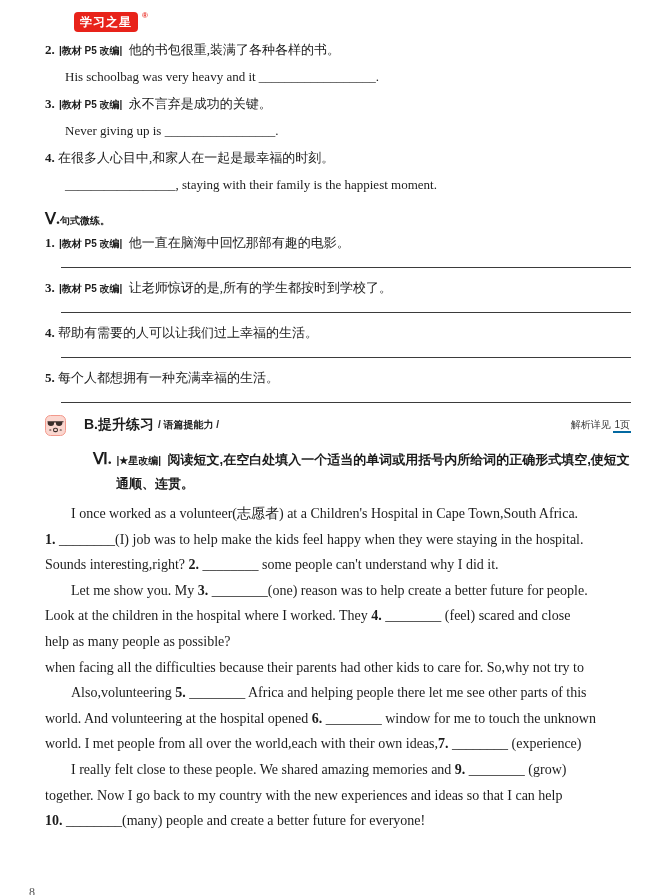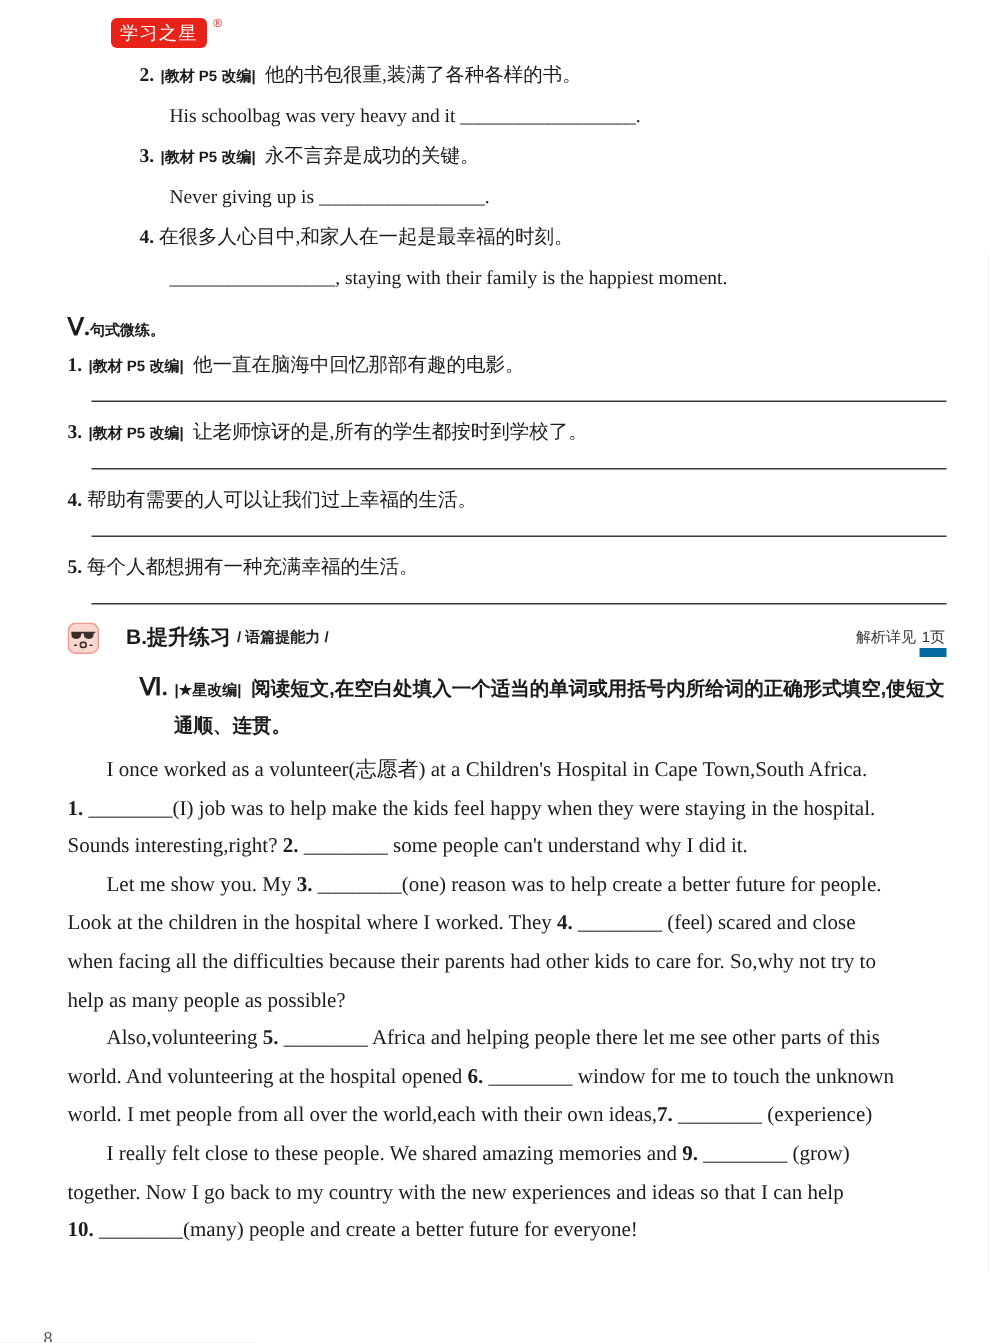--- a/index.html
+++ b/index.html
@@ -5,50 +5,50 @@
   * { margin:0; padding:0; box-sizing:border-box; }
   html,body { background:#e9e9e9; }
   .page {
     position:relative; width:659px; height:895px; background:#ffffff;
     overflow:hidden; font-family:"Liberation Serif", serif; color:#1c1c1c;
     margin:0 auto;
   }
   
   .logo {
     position:absolute; left:75px; top:13px; background:#e8231a; color:#fff;
-    font-family:"Liberation Sans", sans-serif; font-weight:normal;
+    font-family:"Liberation Sans", sans-serif; font-weight:bold;
     font-size:12px; line-height:18px; padding:0 5px; border-radius:3px;
     letter-spacing:1px; box-shadow:0 0 0 1px #e8231a;
   }
   .logo .reg {
     position:absolute; right:-11px; top:-6px; color:#e8231a; font-size:8px;
     letter-spacing:0; background:transparent; box-shadow:none;
   }
   
   .content { position:absolute; left:45px; top:36px; width:586px; }
   .num  { font-weight:bold; font-family:"Liberation Serif", serif; }
   .tag  { font-family:"Liberation Sans", sans-serif; font-weight:bold; font-size:10px; margin:0 3px 0 1px; }
   .tag:empty { margin:0; }
   .cn   { font-size:13px; }
   
-  .a-line { height:27px; line-height:27px; white-space:nowrap; font-size:13px;margin-left:48px; }
+  .a-line { height:27px; line-height:27px; white-space:nowrap; font-size:13px; }
   .a-en   { padding-left:20px; }
   
   .v-title { margin-top:8px; height:26px; line-height:26px; }
   .v-roman { font-size:16px; font-weight:bold; font-family:"Liberation Serif", serif; }
   .v-cnt   { font-family:"Liberation Sans", sans-serif; font-weight:bold; font-size:10px; }
   .v-cn    { height:21px; line-height:21px; white-space:nowrap; font-size:13px; }
   .v-rule  { border-bottom:1px solid #3b3b3b; margin:14px 0 9px 16px; }
   
   .b-head { margin-top:2px; height:26px; display:flex; align-items:center; }
   .b-icon { width:21px; height:21px; margin-right:6px; flex:none; }
   .b-title { font-family:"Liberation Sans", sans-serif; font-weight:bold; font-size:14px;padding-left:12px; }
   .b-sub   { font-family:"Liberation Sans", sans-serif; font-weight:bold; font-size:10px; margin-left:4px; color:#222; }
   .b-note  { margin-left:auto; font-family:"Liberation Sans", sans-serif; font-size:10px; color:#333; }
-  .b-note .pg { border-bottom:6px solid #0369a1; padding:0 1px 1px 1px; }
+  .b-note .pg { border-bottom:2px solid #0369a1; padding:0 1px 1px 1px; }
   
   .vi { margin-top:8px; font-family:"Liberation Sans", sans-serif; font-weight:bold;margin-left:48px; }
   .vi-line { height:25px; line-height:25px; white-space:nowrap; font-size:13px; }
   .vi-roman { font-family:"Liberation Serif", serif; font-size:16px; font-weight:bold; }
   .vi-tag { font-size:10px; margin:0 3px 0 1px; }
   .vi-l2 { padding-left:23px; }
   
   .passage { margin-top:5px; }
   .pline { height:25.6px; line-height:25.6px; white-space:nowrap; font-size:14px; }
   .pline .bnum { font-weight:bold; }
@@ -178,25 +178,25 @@
       <div class="pline">
         <span>Sounds interesting,right? </span><span class="bnum">2.</span><span> ________ some people can't understand why I did it.</span>
       </div>
       <div class="pline ind">
         <span>Let me show you. My </span><span class="bnum">3.</span><span> ________(one) reason was to help create a better future for people.</span>
       </div>
       <div class="pline">
         <span>Look at the children in the hospital where I worked. They </span><span class="bnum">4.</span><span> ________ (feel) scared and close</span>
       </div>
       <div class="pline">
+        <span>help as many people as possible?</span><span class="bnum"></span><span></span>
+      </div>
+      <div class="pline">
         <span>when facing all the difficulties because their parents had other kids to care for. So,why not try to</span><span class="bnum"></span><span></span>
       </div>
-      <div class="pline">
-        <span>help as many people as possible?</span><span class="bnum"></span><span></span>
-      </div>
       <div class="pline ind">
         <span>Also,volunteering </span><span class="bnum">5.</span><span> ________ Africa and helping people there let me see other parts of this</span>
       </div>
       <div class="pline">
         <span>world. And volunteering at the hospital opened </span><span class="bnum">6.</span><span> ________ window for me to touch the unknown</span>
       </div>
       <div class="pline">
         <span>world. I met people from all over the world,each with their own ideas,</span><span class="bnum">7.</span><span> ________ (experience)</span>
       </div>
       <div class="pline ind">

